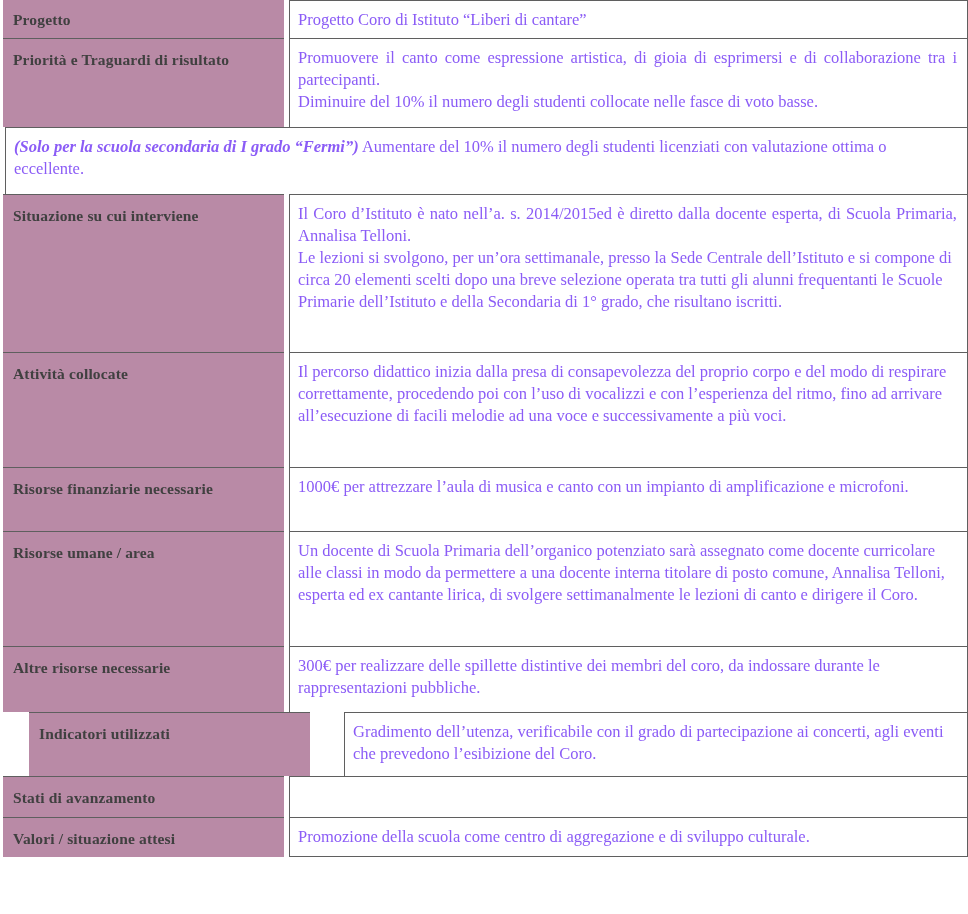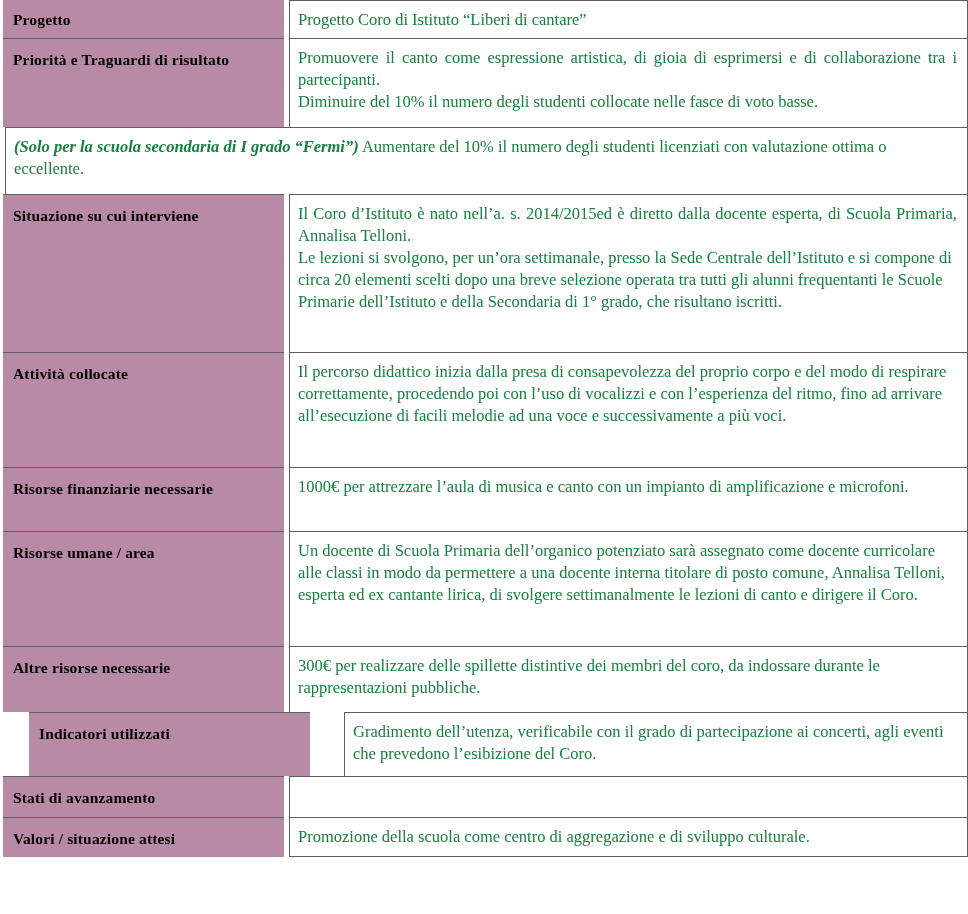--- a/index.html
+++ b/index.html
@@ -35,21 +35,21 @@
     width: 968px;
     box-sizing: border-box;
   }
 
   
   .label-cell {
     flex: 0 0 281px;
     width: 281px;
     box-sizing: border-box;
     background: #b98aa6;
-    color: #000000;
+    color: #404040;
     font-weight: bold;
     font-size: 15.5px;
     line-height: 1.2;
     letter-spacing: 0.15px;
     padding: 12px 8px 8px 10px;
     margin-left: 3px;
     border-top: 1px solid #5f5f5f;
     position: relative;
   }
   .row:first-child .label-cell {
@@ -66,21 +66,21 @@
     flex: 0 0 5px;
     width: 5px;
     background: #ffffff;
   }
 
   
   .content-cell {
     flex: 1 1 auto;
     box-sizing: border-box;
     background: #ffffff;
-    color: #15803d;
+    color: #8b5cf6;
     font-size: 16.5px;
     line-height: 1.33;
     padding: 8px 10px 7px 8px;
     border: 1px solid #5f5f5f;
     border-bottom: none;
     text-align: justify;
     text-justify: inter-word;
     -webkit-hyphens: none;
     hyphens: none;
   }

